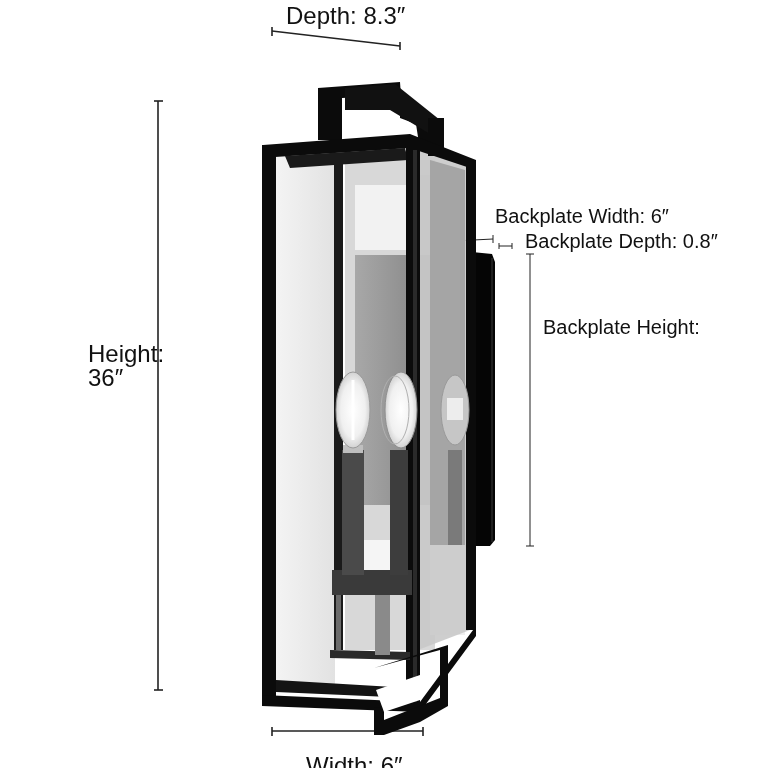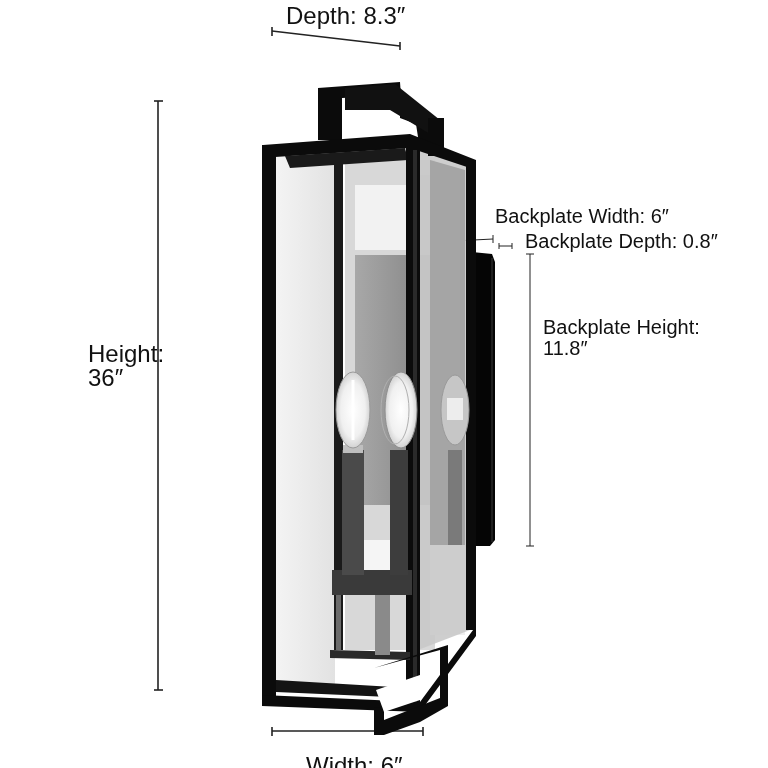--- a/index.html
+++ b/index.html
@@ -161,14 +161,13 @@
 </div>
 
 <div id="width-label" class="label">Width: 6″</div>
 
 <div id="bp-width-label" class="label small">Backplate Width: 6″</div>
 
 <div id="bp-depth-label" class="label small">Backplate Depth: 0.8″</div>
 
 <div id="bp-height-label" class="label small">
   <span>Backplate Height:</span>
-  <span>11.8″</span>
 </div>
 
 </body></html>

